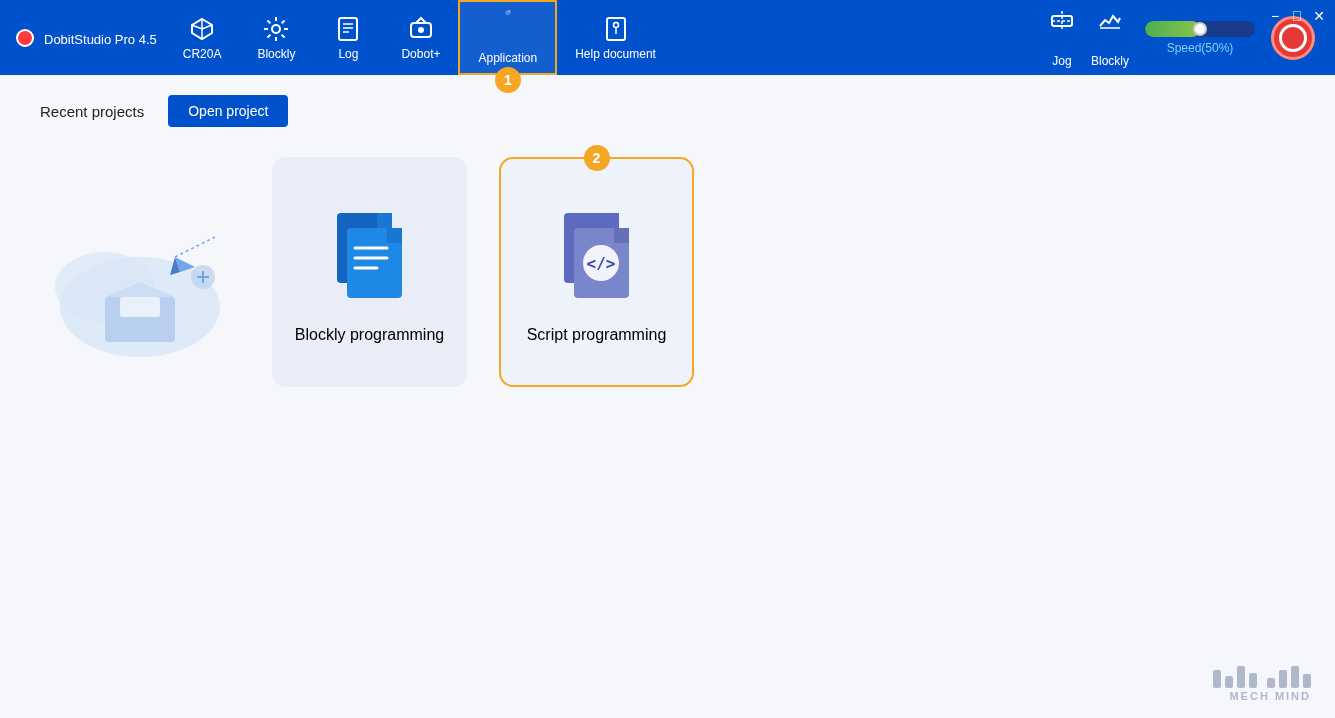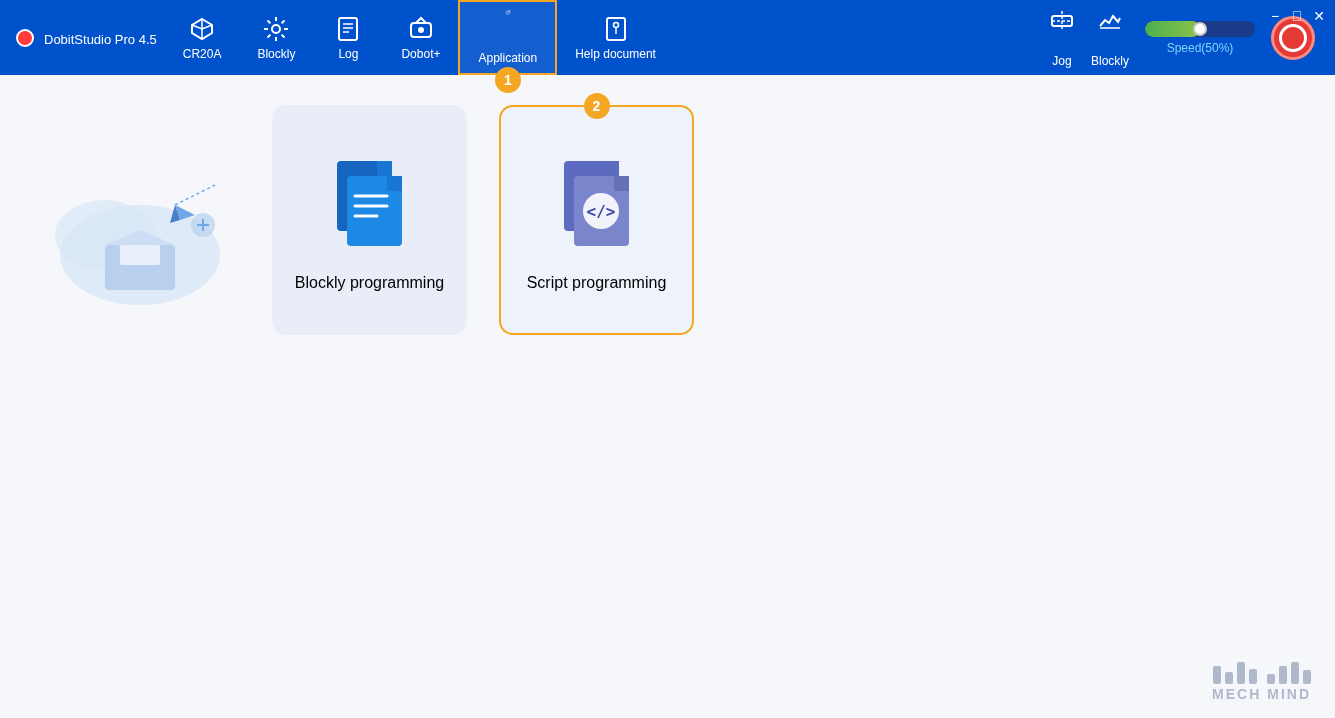--- a/index.html
+++ b/index.html
@@ -361,20 +361,24 @@
 
   <div class="window-controls">
     <button class="win-btn">−</button>
     <button class="win-btn">⎕</button>
     <button class="win-btn">✕</button>
   </div>
 </div>
 
 <div class="main-content">
 
+  <div class="recent-row">
+    <span class="recent-label">Recent projects</span>
+    <button class="open-project-btn">Open project</button>
+  </div>
 
   <div class="cards-row">
 
     <div class="illustration-area">
       <svg width="190" height="200" viewBox="0 0 190 200">
 
         <ellipse cx="95" cy="140" rx="80" ry="50" fill="#d6e4f7" opacity="0.7"></ellipse>
         <ellipse cx="60" cy="120" rx="50" ry="35" fill="#d6e4f7" opacity="0.6"></ellipse>
 
         <rect x="60" y="130" width="70" height="45" rx="4" fill="#b8d0ee"></rect>
@@ -440,15 +444,15 @@
     <div class="watermark-logo">
       <div class="wm-bar" style="height:18px;"></div>
       <div class="wm-bar" style="height:12px;"></div>
       <div class="wm-bar" style="height:22px;"></div>
       <div class="wm-bar" style="height:15px;"></div>
       <div class="wm-bar" style="height:10px; margin-left:6px;"></div>
       <div class="wm-bar" style="height:18px;"></div>
       <div class="wm-bar" style="height:22px;"></div>
       <div class="wm-bar" style="height:14px;"></div>
     </div>
-    <span style="font-size:14px; letter-spacing:2px; color:#b0b8cc; margin-top:2px;">MECH MIND</span>
+    <span style="font-size:11px; letter-spacing:2px; color:#b0b8cc; margin-top:2px;">MECH MIND</span>
   </div>
 </div>
 
 </body></html>

